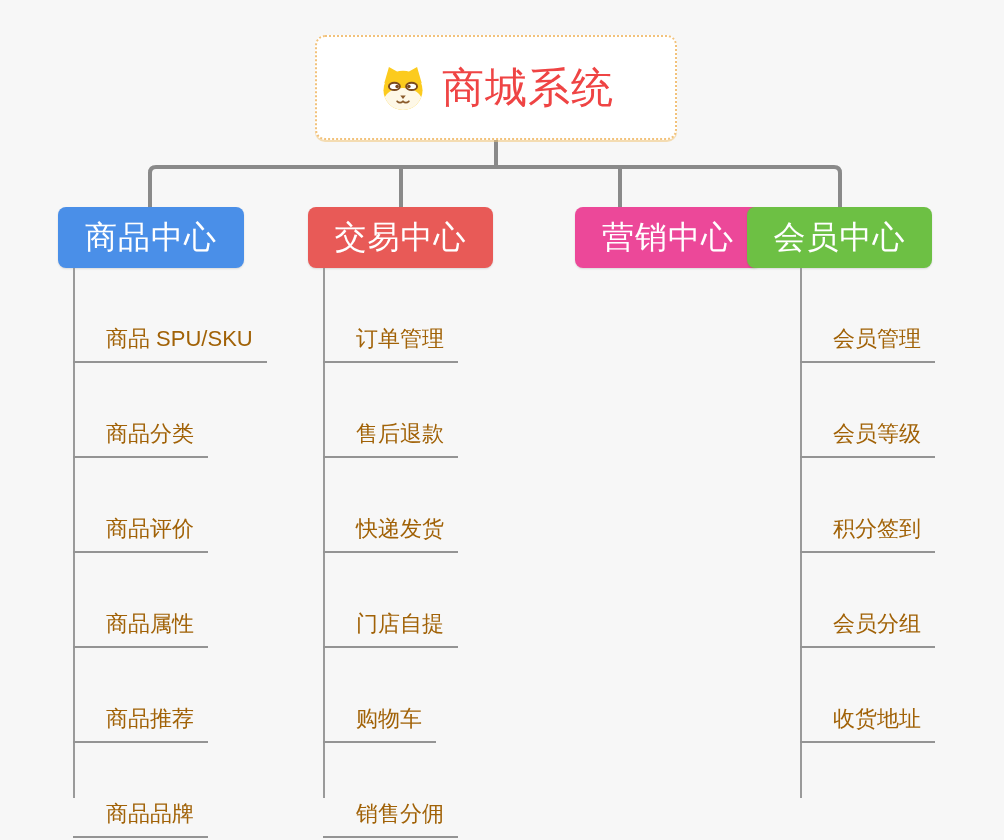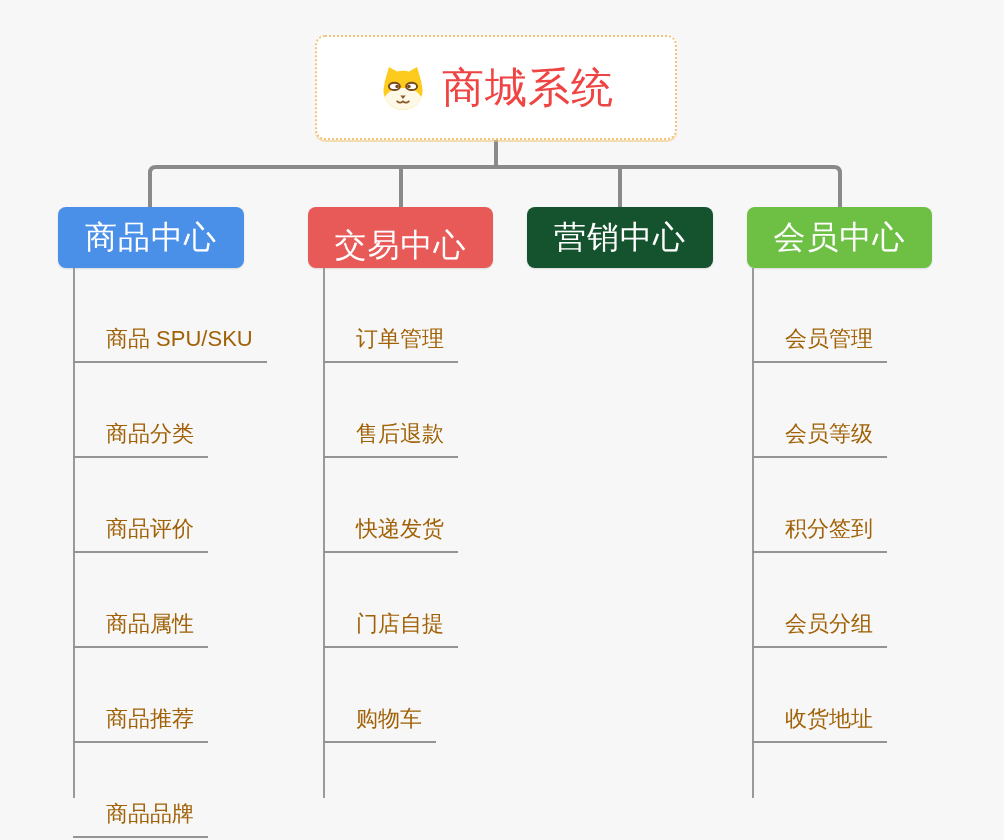--- a/index.html
+++ b/index.html
@@ -51,21 +51,21 @@
   .node-pos-0 { left:58px;  width:186px; }
   .node-pos-1 { left:308px; width:185px; }
   .node-pos-2 { left:527px; width:186px; }
   .node-pos-3 { left:747px; width:185px; }
 
   
   .tree { position:absolute; top:268px; }
   .tree-pos-0 { left:73px;  }
   .tree-pos-1 { left:323px;text-align:center; }
   .tree-pos-2 { left:542px; }
-  .tree-pos-3 { left:752px; }
+  .tree-pos-3 { left:800px; }
 
   .vline {
     position:absolute; left:0; top:0;
     width:2px; height:530px;
     background:#9a9a9a;
   }
   .leaf {
     position:relative;
     height:86px;
     box-sizing:content-box;
@@ -123,33 +123,34 @@
   <div class="tree tree-pos-0">
     <div class="vline"></div>
     <div class="leaf">商品 SPU/SKU</div>
     <div class="leaf">商品分类</div>
     <div class="leaf">商品评价</div>
     <div class="leaf">商品属性</div>
     <div class="leaf">商品推荐</div>
     <div class="leaf">商品品牌</div>
   </div>
 
-  <div class="branch-node node-pos-1" style="background: rgb(232, 90, 87); align-items: flex-end;">
+  <div class="branch-node node-pos-1" style="background: rgb(232, 90, 87);">
     <span>交易中心</span>
   </div>
   <div class="tree tree-pos-1">
     <div class="vline"></div>
     <div class="leaf">订单管理</div>
     <div class="leaf">售后退款</div>
     <div class="leaf">快递发货</div>
     <div class="leaf">门店自提</div>
     <div class="leaf">购物车</div>
+    <div class="leaf">销售分佣</div>
   </div>
 
-  <div class="branch-node node-pos-2" style="background: #14532d;">
+  <div class="branch-node node-pos-2" style="background: #ec4899; margin-left: 48px;">
     <span>营销中心</span>
   </div>
 
   <div class="branch-node node-pos-3" style="background: rgb(109, 192, 68);">
     <span>会员中心</span>
   </div>
   <div class="tree tree-pos-3">
     <div class="vline"></div>
     <div class="leaf">会员管理</div>
     <div class="leaf">会员等级</div>

